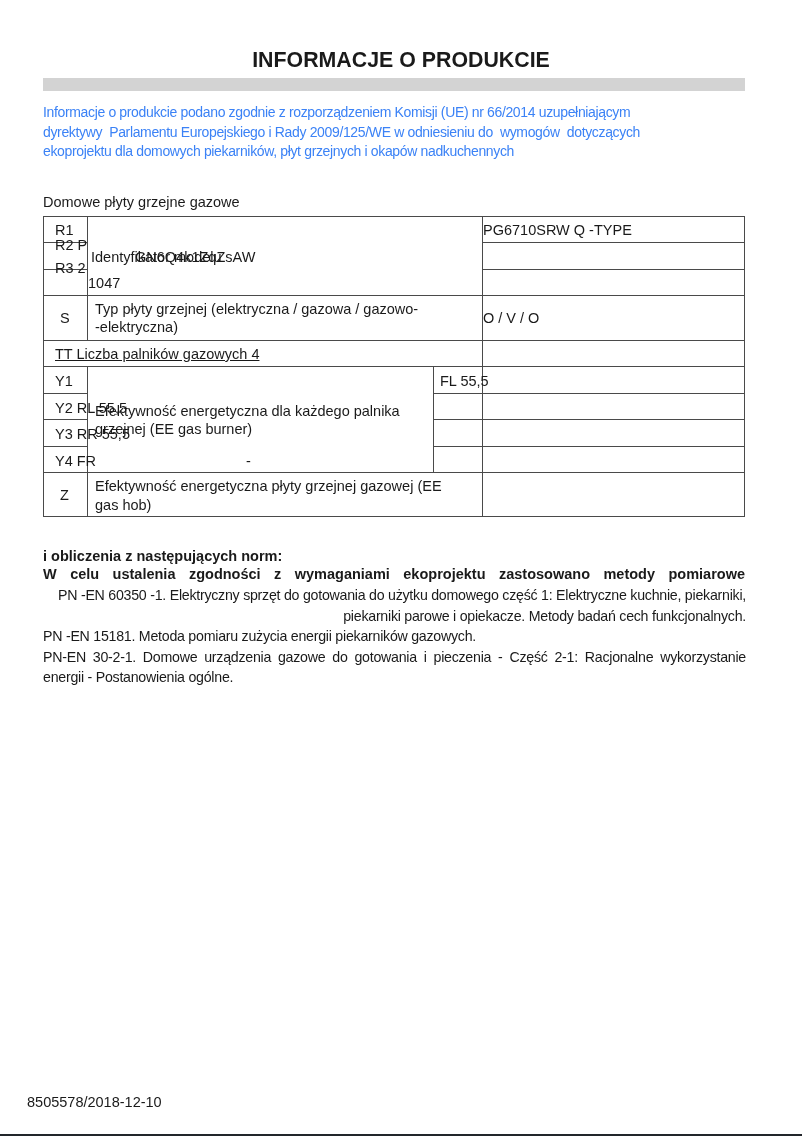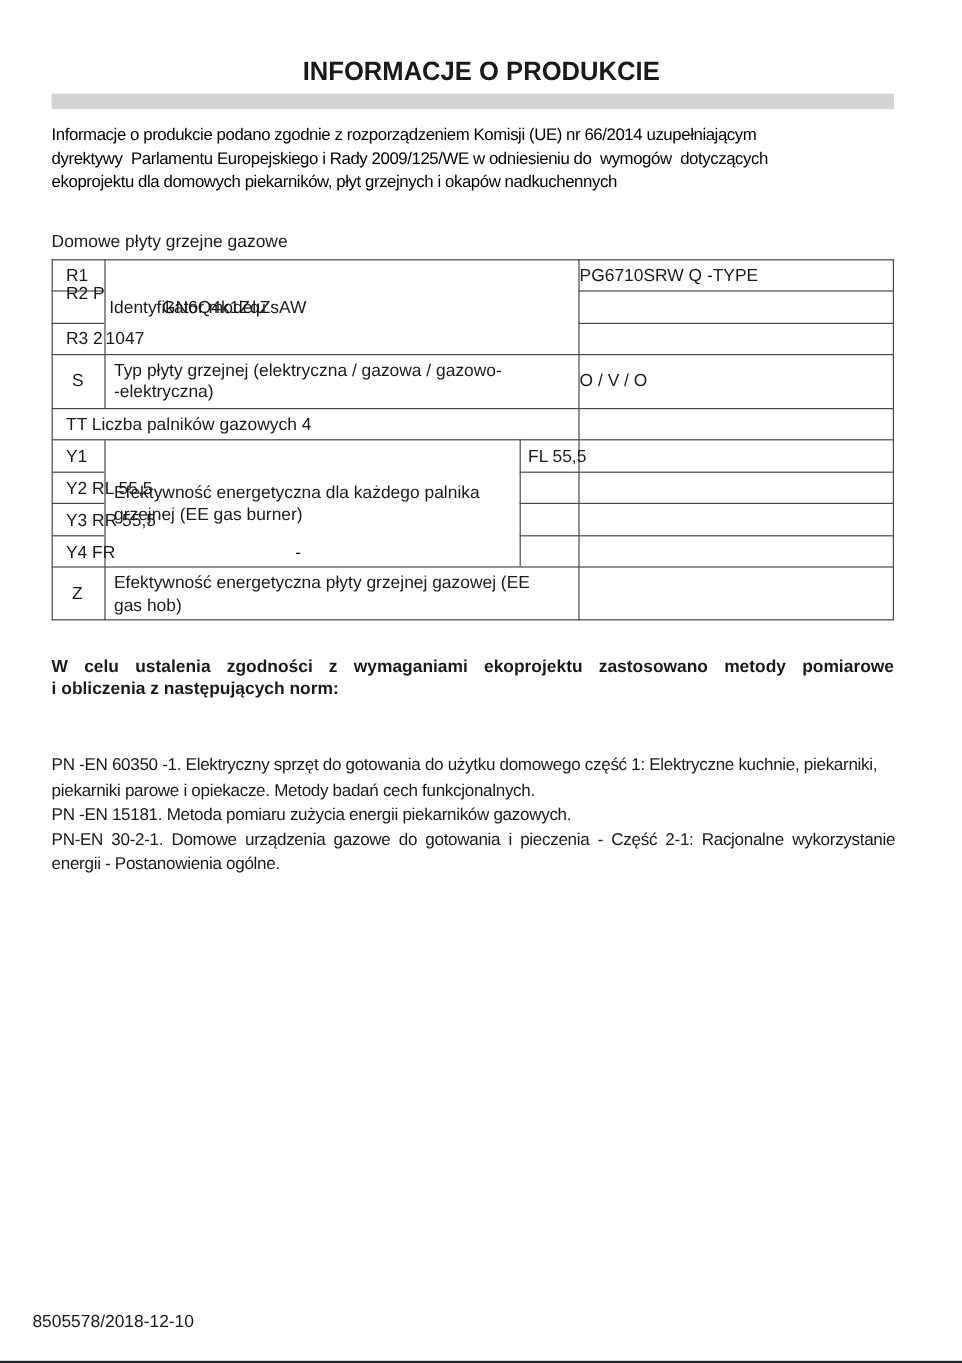--- a/index.html
+++ b/index.html
@@ -8,21 +8,21 @@
       font-family: "Liberation Sans", sans-serif; color: #1a1a1a;
     }
     .title {
       position: absolute; left: 0; width: 802px; top: 47px; text-align: center;
       font-size: 22px; font-weight: bold; letter-spacing: 0px; color: #1a1a1a;
       transform: scaleX(0.97);
     }
     .title-bar { position: absolute; left: 43px; top: 78px; width: 702px; height: 13px; background: #d3d3d3; }
     .intro {
       position: absolute; left: 43px; top: 103px; width: 720px;
-      font-size: 14px; line-height: 19.5px; color: #000000; letter-spacing: -0.35px;
+      font-size: 14px; line-height: 19.5px; color: #3b82f6; letter-spacing: -0.35px;
     }
     .section-label { position: absolute; left: 43px; top: 194px; font-size: 14.5px; }
     .tbl { position: absolute; left: 43px; top: 216px; width: 702px; height: 301px; }
     .hl, .vl { position: absolute; background: #4a4a4a; }
     .hl { height: 1px; }
     .vl { width: 1px; }
     .cell { position: absolute; font-size: 14.5px; line-height: 18px; white-space: nowrap; }
     .center { text-align: left; }
     .bold-para {
       position: absolute; left: 43px; top: 547px; width: 702px;
@@ -79,49 +79,49 @@
   <div class="vl" style="left:439px;top:0;height:301px;"></div>
   <div class="vl" style="left:701px;top:0;height:301px;"></div>
 
   <div class="cell" style="left:12px;top:5px;">R1</div>
   <div class="cell center" style="left:440px;top:5px;width:261px;">PG6710SRW Q -TYPE</div>
 
   <div class="cell" style="left:12px;top:20px;">R2 P</div>
   <div class="cell overlay" style="left:48px;top:32px;">Identyfikator modelu</div>
   <div class="cell overlay" style="left:56px;top:32px;margin-left:36px;">GN6Q4k1ZqZsAW</div>
 
-  <div class="cell" style="left:12px;top:58px;">R3 2</div>
+  <div class="cell" style="left:12px;top:43px;">R3 2</div>
   <div class="cell" style="left:45px;top:58px;">1047</div>
 
   <div class="cell" style="left:17px;top:93px;">S</div>
   <div class="cell" style="left:52px;top:84px;">Typ płyty grzejnej (elektryczna / gazowa / gazowo-</div>
   <div class="cell" style="left:52px;top:102px;">-elektryczna)</div>
   <div class="cell center" style="left:440px;top:93px;width:261px;">O / V / O</div>
 
-  <div class="cell" style="left:12px;top:129px;">TT Liczba palników gazowych 4</div>
+  <div class="cell" style="left:12px;top:129px;text-decoration:underline;">TT Liczba palników gazowych 4</div>
 
   <div class="cell" style="left:12px;top:156px;">Y1</div>
   <div class="cell" style="left:397px;top:156px;">FL 55,5</div>
   <div class="cell" style="left:12px;top:183px;">Y2 RL 55,5</div>
   <div class="cell" style="left:12px;top:209px;">Y3 RR 55,5</div>
   <div class="cell" style="left:12px;top:236px;">Y4 FR</div>
   <div class="cell" style="left:203px;top:236px;">-</div>
   <div class="cell overlay" style="left:52px;top:186px;">Efektywność energetyczna dla każdego palnika</div>
   <div class="cell overlay" style="left:52px;top:204px;">grzejnej (EE gas burner)</div>
 
   <div class="cell" style="left:17px;top:270px;">Z</div>
   <div class="cell" style="left:52px;top:261px;text-align:center;">Efektywność energetyczna płyty grzejnej gazowej (EE</div>
   <div class="cell" style="left:52px;top:280px;">gas hob)</div>
 </div>
 
 <div class="bold-para">
+  <div>i obliczenia z następujących norm:</div>
   <div style="text-align:justify;text-align-last:justify;">W celu ustalenia zgodności z wymaganiami ekoprojektu zastosowano metody pomiarowe</div>
-  <div>i obliczenia z następujących norm:</div>
 </div>
 
 <div class="norms">
-  <p style="text-align:left;margin-top:43px;">PN -EN 60350 -1. Elektryczny sprzęt do gotowania do użytku domowego część 1: Elektryczne kuchnie, piekarniki, piekarniki parowe i opiekacze. Metody badań cech funkcjonalnych.</p>
+  <p style="text-align:right;">PN -EN 60350 -1. Elektryczny sprzęt do gotowania do użytku domowego część 1: Elektryczne kuchnie, piekarniki, piekarniki parowe i opiekacze. Metody badań cech funkcjonalnych.</p>
   <p style="text-align:left;">PN -EN 15181. Metoda pomiaru zużycia energii piekarników gazowych.</p>
   <p class="j">PN-EN 30-2-1. Domowe urządzenia gazowe do gotowania i pieczenia - Część 2-1: Racjonalne wykorzystanie energii  - Postanowienia ogólne.</p>
 </div>
 
 <div class="footer">8505578/2018-12-10</div>
 <div class="bottom-rule"></div>
 
 </body></html>

